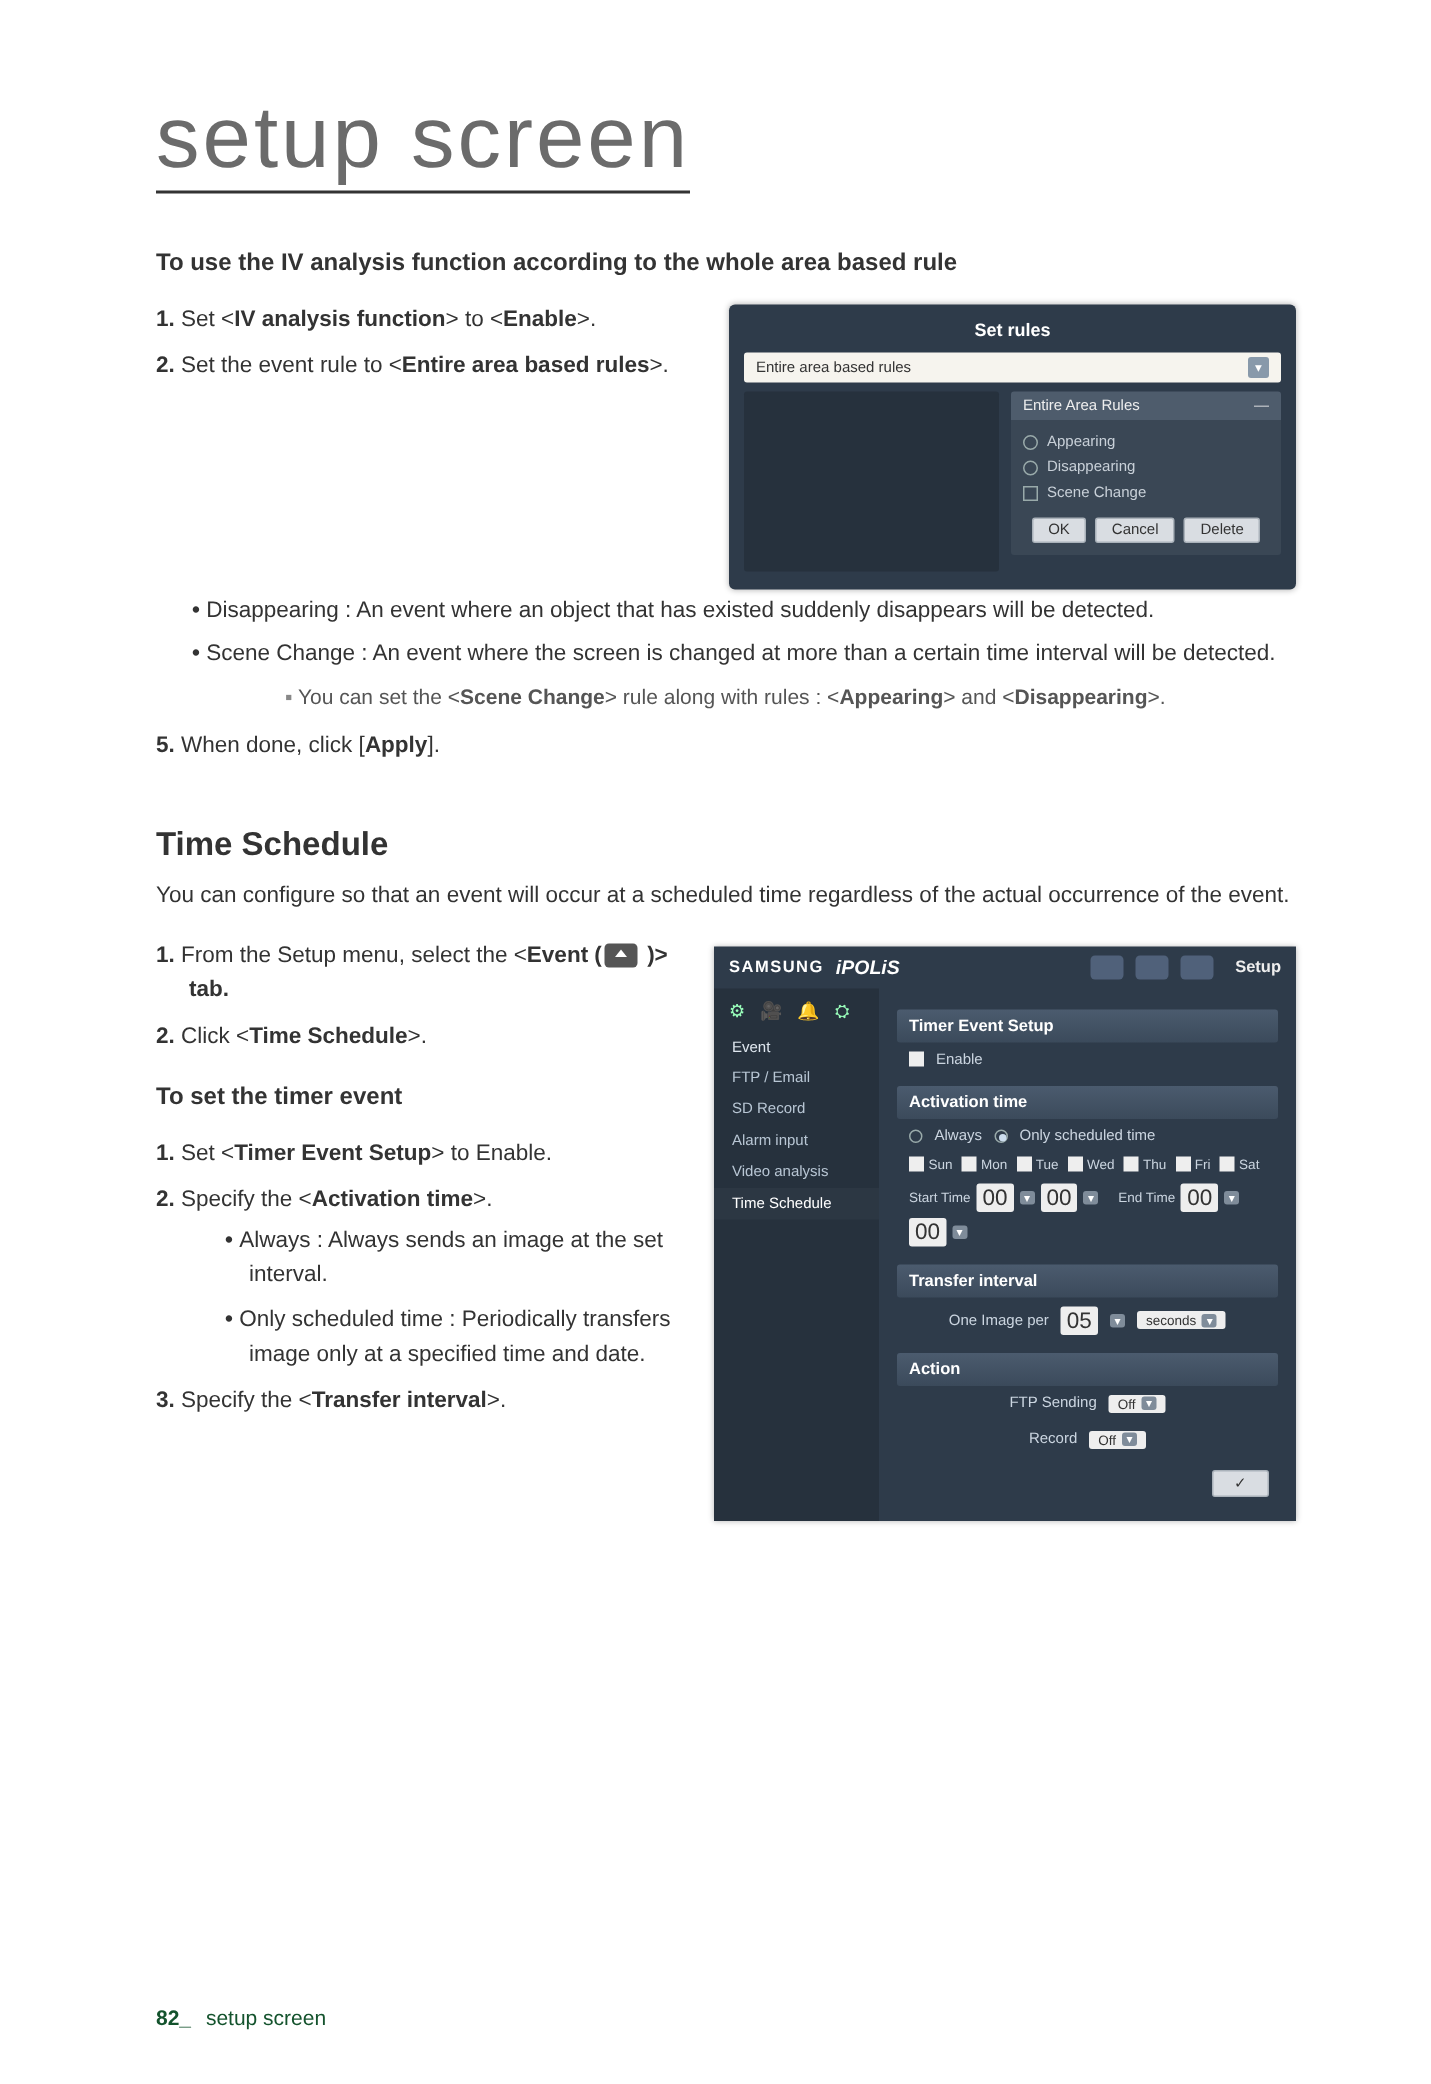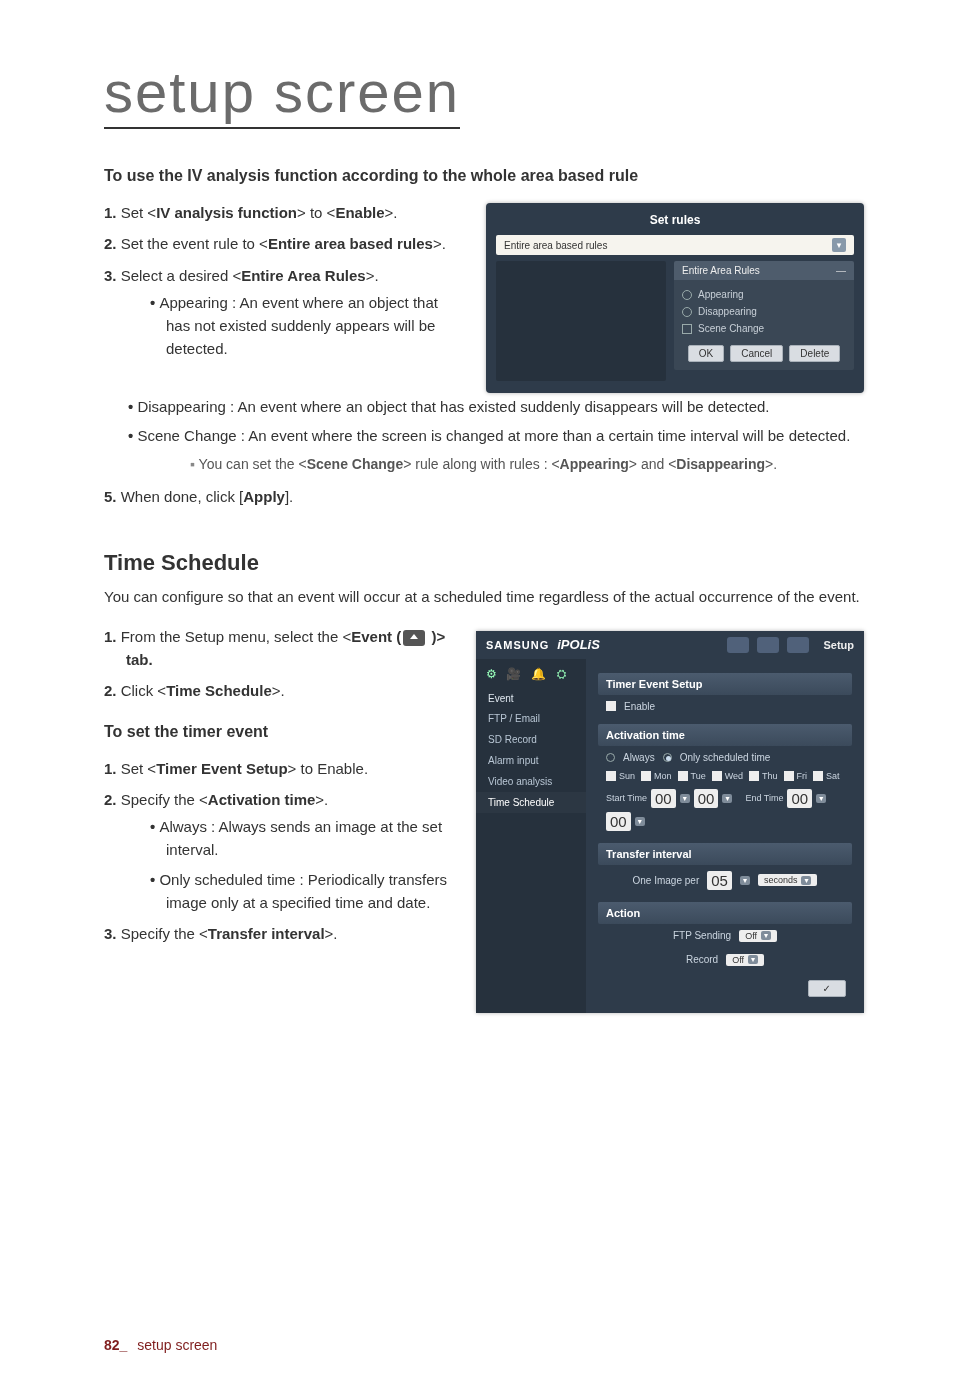--- a/index.html
+++ b/index.html
@@ -18,21 +18,21 @@
   .subul { list-style: none; padding: 0; margin-top: 6px; }
   .subul > li { font-size: 14px; line-height: 1.55; padding-left: 62px; text-indent: -16px; color: #555; }
   .subul > li::before { content: "▪ "; color: #888; }
   .row { display: flex; gap: 20px; align-items: flex-start; }
   .col-text { flex: 1; }
   .fig { flex: 0 0 auto; }
   .sect-heading { font-size: 22px; font-weight: 700; margin-top: 42px; margin-bottom: 10px; }
   .para { font-size: 15px; line-height: 1.5; margin-bottom: 16px; }
   .icon-sq { display: inline-block; width: 22px; height: 16px; background: #555; border-radius: 3px; vertical-align: middle; position: relative; margin: 0 2px; }
   .icon-sq::after { content: ""; position: absolute; left: 7px; top: 7px; width: 0; height: 0; border-left: 4px solid transparent; border-right: 4px solid transparent; border-bottom: 5px solid #fff; transform: translateY(-3px); }
-  .footer { position: absolute; bottom: 36px; left: 104px; font-size: 14px; color: #7f1d1d; }
+  .footer { position: absolute; bottom: 36px; left: 104px; font-size: 14px; color: #14532d; }
   .footer .pn { font-weight: 700; margin-right: 6px; }
 
   
   .fig1 { width: 378px; background: #2e3b4a; border-radius: 4px; padding: 10px 10px 12px 10px; color: #cbd5e0; font-size: 11px; box-shadow: 0 0 4px rgba(0,0,0,.3); margin-top: 2px; }
   .fig1 .ftitle { color: #fff; font-weight: 700; font-size: 12px; margin-bottom: 8px; text-align: center; }
   .fig1 .bar { display: flex; gap: 6px; margin-bottom: 6px; }
   .fig1 .sel { background: #f6f4ee; color: #333; padding: 3px 8px; border-radius: 2px; flex: 1; font-size: 10px; display: flex; justify-content: space-between; align-items: center; }
   .fig1 .sel .dd { background: #8899aa; color: #fff; width: 14px; height: 14px; display: inline-flex; align-items: center; justify-content: center; font-size: 9px; border-radius: 2px; }
   .fig1 .body { display: flex; gap: 8px; }
   .fig1 .left { flex: 1; background: #26313d; min-height: 120px; border-radius: 2px; }
@@ -86,27 +86,20 @@
     <div class="col-text">
       <ol class="ol">
         <li>
           <span class="num">1.</span>
           <span>Set &lt;</span><span class="bold">IV analysis function</span><span>&gt; to &lt;</span><span class="bold">Enable</span><span>&gt;.</span>
         </li>
         <li>
           <span class="num">2.</span>
           <span>Set the event rule to &lt;</span><span class="bold">Entire area based rules</span><span>&gt;.</span>
         </li>
-        <li>
-          <span class="num">3.</span>
-          <span>Select a desired &lt;</span><span class="bold">Entire Area Rules</span><span>&gt;.</span>
-          <ul class="ul">
-            <li>Appearing : An event where an object that has not existed suddenly appears will be detected.</li>
-          </ul>
-        </li>
       </ol>
     </div>
 
     <div class="fig">
       <div class="fig1">
         <div class="ftitle">Set rules</div>
         <div class="bar">
           <div class="sel">
             <span>Entire area based rules</span>
             <span class="dd">▾</span>

